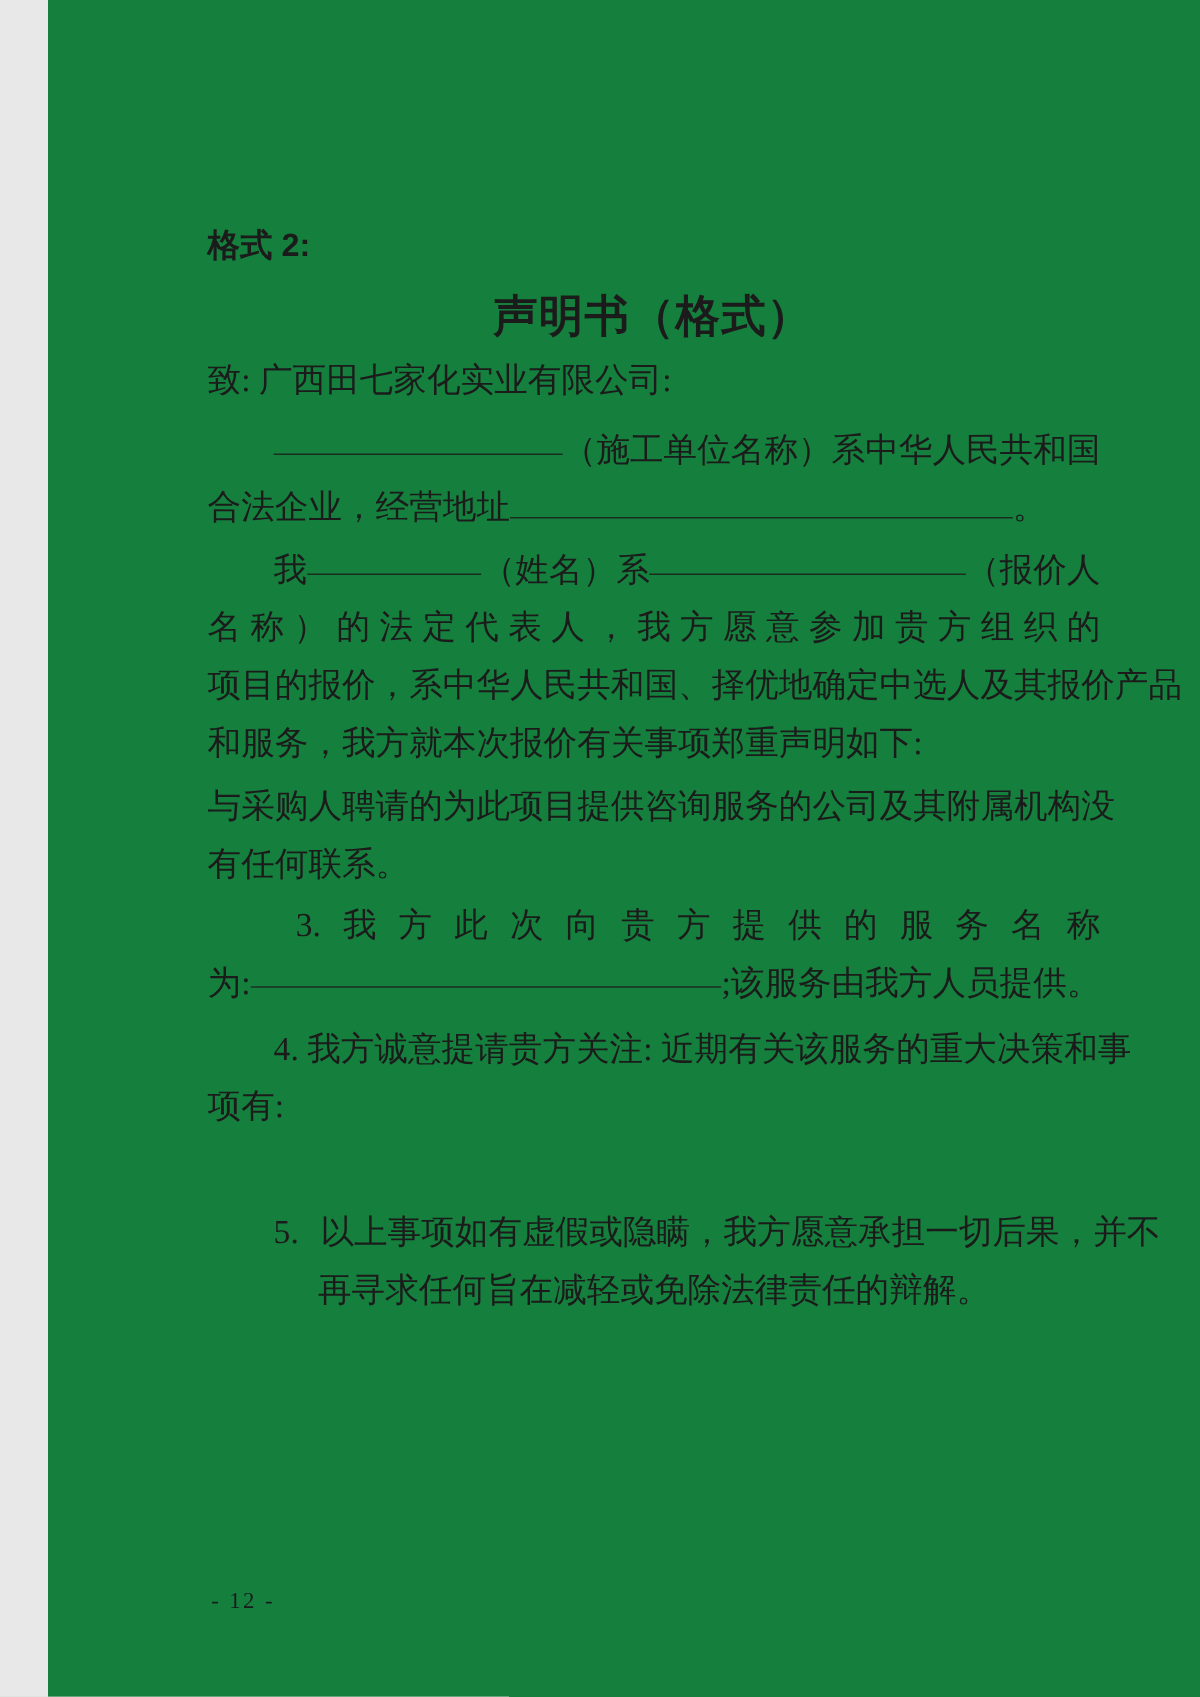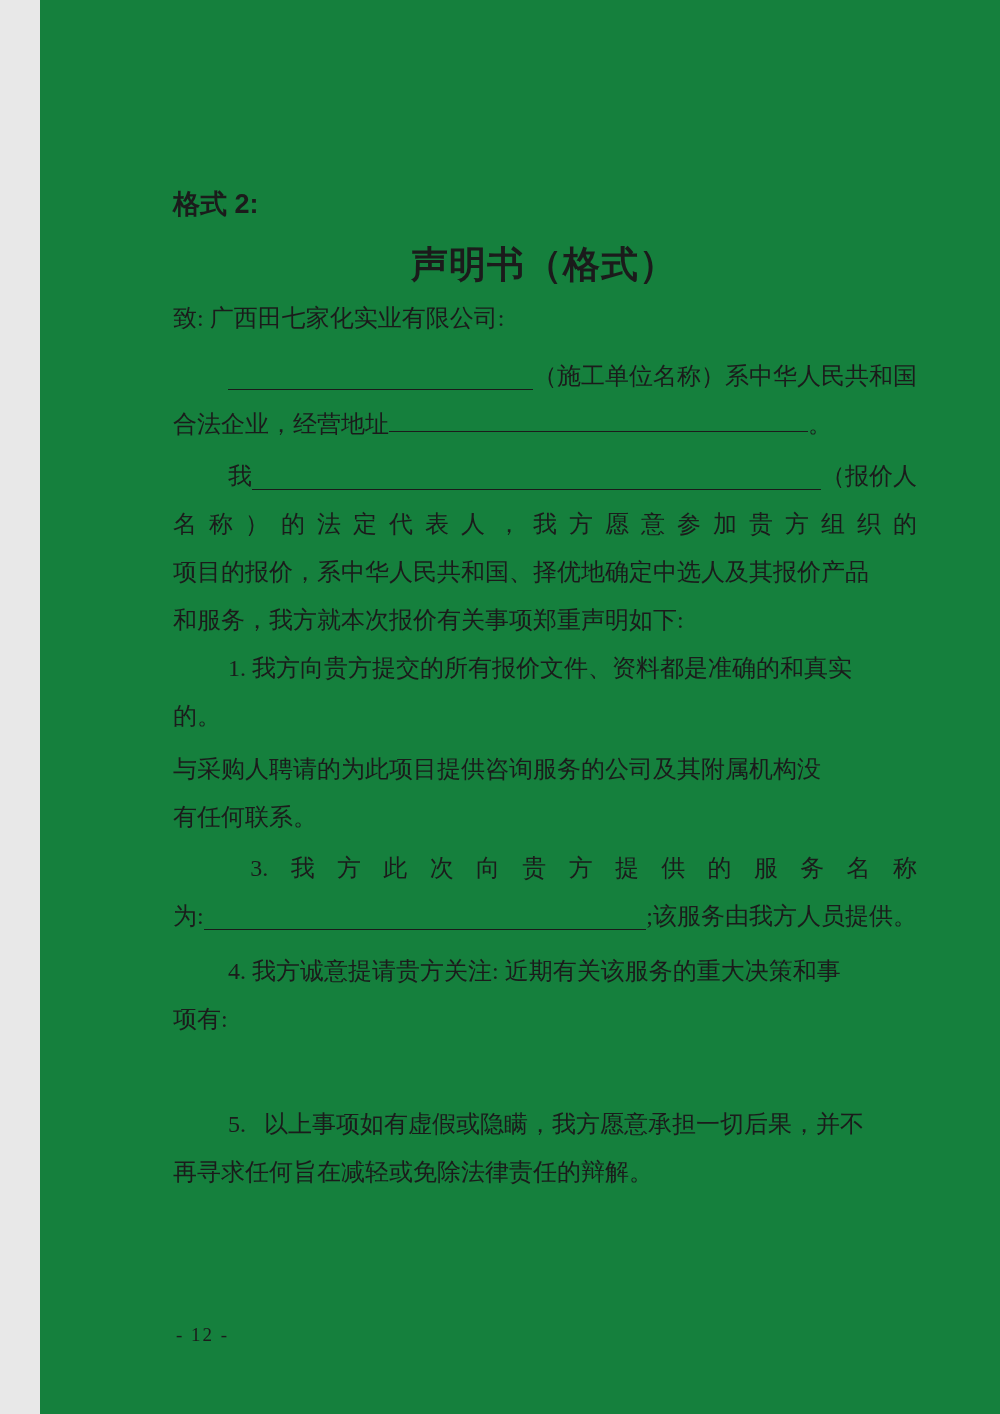--- a/index.html
+++ b/index.html
@@ -20,25 +20,25 @@
   }
   .doc-title{
     position:absolute;left:4px;top:237px;width:1000px;
     text-align:center;
     font-weight:bold;font-size:37px;line-height:56px;
     letter-spacing:1px;
     white-space:pre;
   }
   .doc-body{
     position:absolute;left:133px;top:294px;width:744px;
-    font-size:24px;line-height:48px;
+    font-size:28px;line-height:48px;
   }
   .para{margin:0;}
   .tline{height:48px;white-space:pre;}
-  .tline.flex{display:flex;align-items:center;white-space:normal;}
+  .tline.flex{display:flex;align-items:flex-start;white-space:normal;}
   .tline.spread{display:flex;align-items:baseline;justify-content:space-between;white-space:normal;}
   .tline .run{white-space:pre;}
   .sp{display:inline-block;flex:0 0 auto;}
   .blank{
     display:inline-block;
     height:26px;
     border-bottom:1px solid #1b1b1b;
   }
   .flex .blank.grow{flex-grow:1;flex-basis:0;}
   .page-number{
@@ -66,20 +66,21 @@
           <span class="blank grow" style="flex-grow: 260;"></span>
           <span class="run">（施工单位名称）系中华人民共和国</span>
         </div>
         <div class="tline"><span class="run">合法企业，经营地址</span><span class="blank" style="width: 419px;"></span><span class="run">。</span></div>
       </div>
       <div class="para" style="margin-top: 4px;">
         <div class="tline flex">
           <span class="sp" style="width: 55px;"></span>
           <span class="run">我</span>
           <span class="blank grow" style="flex-grow: 149;"></span>
+          <span class="run">（姓名）系</span>
           <span class="blank grow" style="flex-grow: 270;"></span>
           <span class="run">（报价人</span>
         </div>
         <div class="tline spread">
           <span class="run">名</span>
           <span class="run">称</span>
           <span class="run">）</span>
           <span class="run">的</span>
           <span class="run">法</span>
           <span class="run">定</span>
@@ -94,24 +95,20 @@
           <span class="run">参</span>
           <span class="run">加</span>
           <span class="run">贵</span>
           <span class="run">方</span>
           <span class="run">组</span>
           <span class="run">织</span>
           <span class="run">的</span>
         </div>
         <div class="tline"><span class="run">项目的报价，系中华人民共和国、择优地确定中选人及其报价产品</span></div>
         <div class="tline"><span class="run">和服务，我方就本次报价有关事项郑重声明如下:</span></div>
-      </div>
-      <div class="para" style="margin-top: 0px;">
-        <div class="tline"><span class="sp" style="width: 55px;"></span><span class="run">1. 我方向贵方提交的所有报价文件、资料都是准确的和真实</span></div>
-        <div class="tline"><span class="run">的。</span></div>
       </div>
       <div class="para" style="margin-top: 5px;">
         <div class="tline"><span class="run">与采购人聘请的为此项目提供咨询服务的公司及其附属机构没</span></div>
         <div class="tline"><span class="run">有任何联系。</span></div>
       </div>
       <div class="para" style="margin-top: 3px;">
         <div class="tline spread">
           <span class="sp" style="width: 55px;"></span>
           <span class="run">3.</span>
           <span class="run">我</span>
@@ -132,20 +129,20 @@
         <div class="tline flex">
           <span class="run">为:</span>
           <span class="blank grow" style="flex-grow: 390;"></span>
           <span class="run">;该服务由我方人员提供。</span>
         </div>
       </div>
       <div class="para" style="margin-top: 7px;">
         <div class="tline"><span class="sp" style="width: 55px;"></span><span class="run">4. 我方诚意提请贵方关注: 近期有关该服务的重大决策和事</span></div>
         <div class="tline"><span class="run">项有:</span></div>
       </div>
-      <div class="para" style="margin-top: 57px;">
+      <div class="para" style="margin-top: 57px; text-align: center;">
         <div class="tline"><span class="sp" style="width: 55px;"></span><span class="run">5.</span><span class="sp" style="width: 18px;"></span><span class="run">以上事项如有虚假或隐瞒，我方愿意承担一切后果，并不</span></div>
         <div class="tline"><span class="run">再寻求任何旨在减轻或免除法律责任的辩解。</span></div>
       </div>
     </div>
 
   <div class="page-number">- 12 -</div>
 </div>
 
 </body></html>

